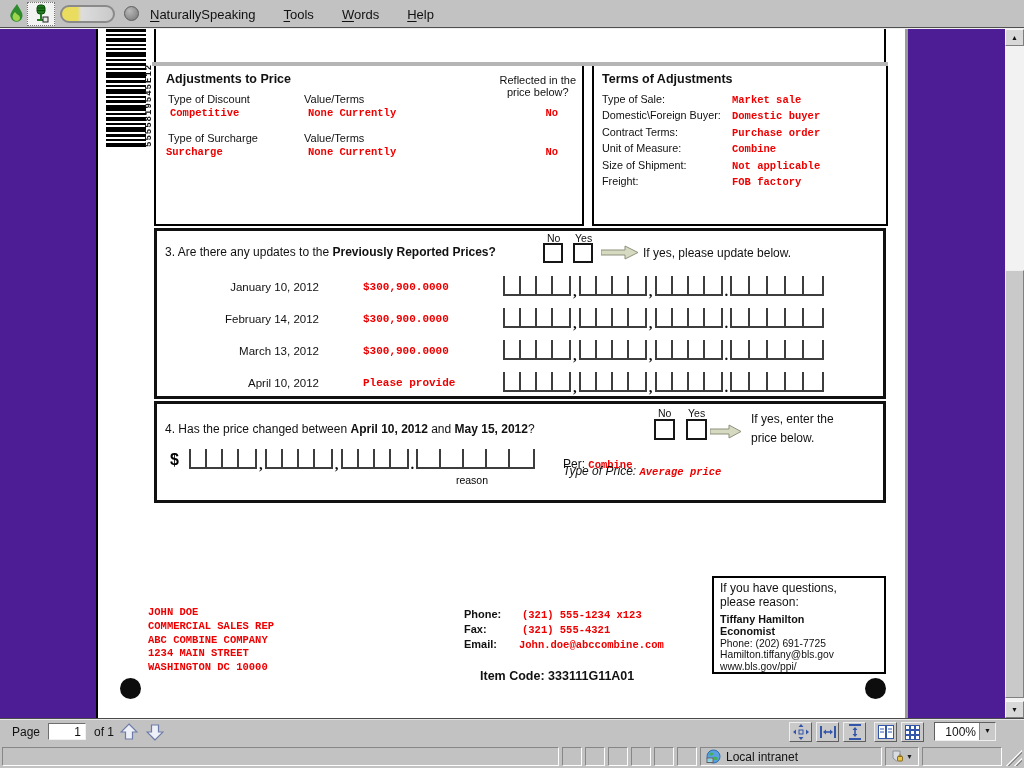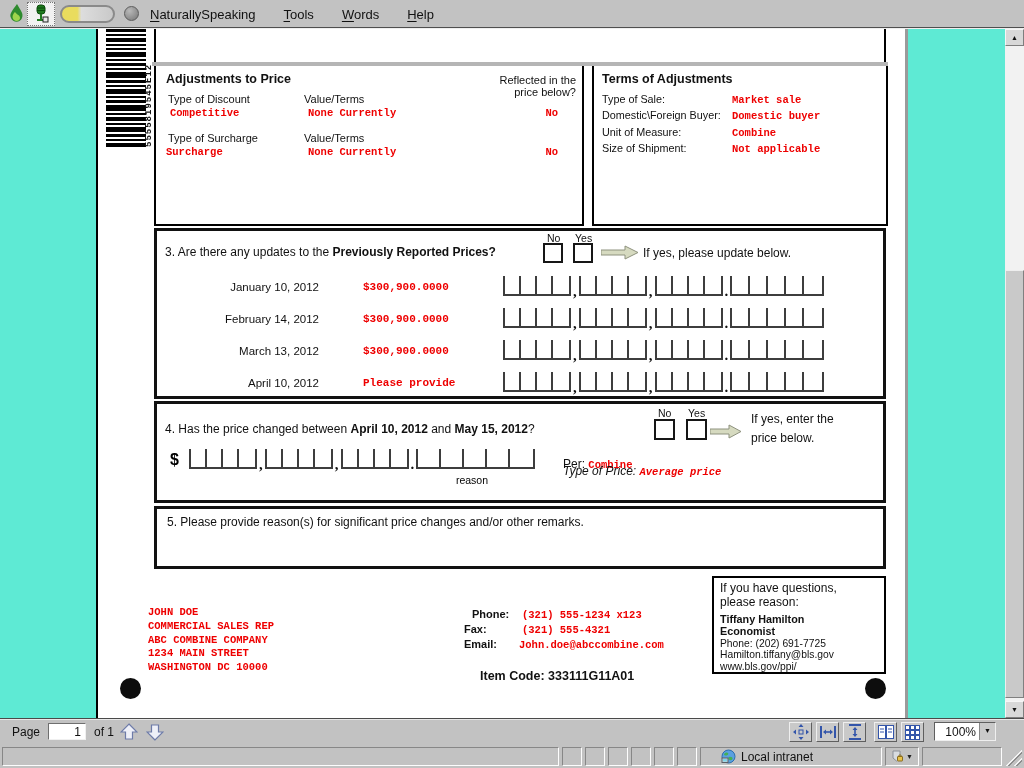--- a/index.html
+++ b/index.html
@@ -14,21 +14,21 @@
   .mic-panel { position:absolute; left:27px; top:2px; width:28px; height:24px; background:#f2f2f2; border:1px dotted #777; display:flex; align-items:center; justify-content:center; }
   .vol-pill { position:absolute; left:60px; top:5px; width:55px; height:18px; border-radius:9px; border:2px solid #8a8a8a;
               background:linear-gradient(90deg,#e9dc5e 0%,#e9dc5e 30%,#dddddd 38%,#c9c9c9 100%); }
   .sleep-dot { position:absolute; left:124px; top:6px; width:15px; height:15px; border-radius:50%;
                background:radial-gradient(circle at 35% 30%, #b9b9b9, #767676); border:1px solid #5c5c5c; }
   .menu-items { position:absolute; left:150px; top:0; height:28px; display:flex; align-items:center; }
   .menu-item { font-size:13px; color:#111; margin-right:28px; cursor:default; }
   .menu-item u { text-underline-offset:2px; }
 
   
-  .viewport { position:absolute; top:29px; left:0; width:1005px; height:689px; background:#5eead4; }
+  .viewport { position:absolute; top:29px; left:0; width:1005px; height:689px; background:#4c1d95; }
   .page { position:absolute; left:96px; top:0; width:812px; height:689px; background:#fff;
           border-left:2px solid #000; border-right:3px solid #9a9a9a; }
 
   .barcode { position:absolute; left:8px; top:0; }
   .barcode-digits { position:absolute; left:46px; top:2px; height:116px; writing-mode:vertical-rl; transform:rotate(180deg);
                     font-family:"Liberation Mono", monospace; font-size:9px; font-weight:bold; color:#111; letter-spacing:1px; }
 
   .top-partial { position:absolute; left:56px; top:0; width:732px; height:33px;
                  border-left:2px solid #000; border-right:2px solid #000; }
   .gray-bar { position:absolute; left:54px; top:33px; width:736px; height:4px; background:#b5b5b5; }
@@ -102,21 +102,21 @@
                 border:1px solid; border-color:#5f5f5f #efefef #efefef #5f5f5f; display:flex; }
   .zc-val { flex:1; text-align:right; font-size:12px; padding:2px 3px 0 0; }
   .zc-btn { width:16px; background:#c9c9c9; border-left:1px solid #888; font-size:7px; text-align:center; line-height:16px; }
 
   
   .statusbar { position:absolute; top:744px; left:0; width:1024px; height:24px; background:#c2c2c2;
                display:flex; align-items:stretch; padding:3px 2px 2px 2px; gap:3px; }
   .sb-pane { border:1px solid; border-color:#878787 #fdfdfd #fdfdfd #878787; }
   .sb-main { flex:1; }
   .sb-sm { width:20px; }
-  .sb-zone { width:182px; display:flex; align-items:center; gap:5px; padding-left:20px;
+  .sb-zone { width:182px; display:flex; align-items:center; gap:5px; padding-left:5px;
              font-size:12px; color:#111; }
   .sb-lock { width:34px; display:flex; align-items:center; justify-content:center; gap:2px; }
   .sb-spare { width:80px; }
   .sb-grip { width:17px; border:none; clip-path:polygon(100% 0,100% 100%,0 100%);
              background:repeating-linear-gradient(-45deg,#c2c2c2 0 3px,#8d8d8d 3px 4.5px,#f2f2f2 4.5px 6px); }
   .caret { font-size:7px; color:#222; }
 </style>
 </head>
 <body>
 
@@ -177,43 +177,45 @@
           <rect x="0" y="114" width="40" height="4"></rect>
         </g>
       </svg>
       <div class="barcode-digits">5555819545E12</div>
 
       <div class="top-partial"></div>
       <div class="gray-bar"></div>
 
       <div class="adj-box">
         <div class="abs sec-title" style="left:10px; top:6px;">Adjustments to Price</div>
-        <div class="abs lbl" style="right:6px; top:8px; text-align:right;">
+        <div class="abs lbl" style="right:6px; top:8px; text-align:center;">
           <div>Reflected in the</div>
           <div>price below?</div>
         </div>
         <div class="abs lbl" style="left:12px; top:27px;">Type of Discount</div>
         <div class="abs lbl" style="left:148px; top:27px;">Value/Terms</div>
         <div class="abs red-mono" style="left:14px; top:41px;">Competitive</div>
         <div class="abs red-mono" style="left:152px; top:41px;">None Currently</div>
         <div class="abs red-mono" style="right:24px; top:41px;">No</div>
         <div class="abs lbl" style="left:12px; top:66px;">Type of Surcharge</div>
         <div class="abs lbl" style="left:148px; top:66px;">Value/Terms</div>
         <div class="abs red-mono" style="left:10px; top:80px;">Surcharge</div>
         <div class="abs red-mono" style="left:152px; top:80px;">None Currently</div>
         <div class="abs red-mono" style="right:24px; top:80px;">No</div>
       </div>
 
       <div class="terms-box">
         <div class="abs sec-title" style="left:8px; top:6px;">Terms of Adjustments</div>
         <div class="abs" style="left:8px; top:25px;" id="terms-rows">
             <div class="trow"><span class="tlabel">Type of Sale:</span><span class="red-mono">Market sale</span></div>
             <div class="trow"><span class="tlabel">Domestic\Foreign Buyer:</span><span class="red-mono">Domestic buyer</span></div>
+            <div class="trow"><span class="tlabel">Contract Terms:</span><span class="red-mono">Purchase order</span></div>
             <div class="trow"><span class="tlabel">Unit of Measure:</span><span class="red-mono">Combine</span></div>
             <div class="trow"><span class="tlabel">Size of Shipment:</span><span class="red-mono">Not applicable</span></div>
+            <div class="trow"><span class="tlabel">Freight:</span><span class="red-mono">FOB factory</span></div>
           </div>
       </div>
 
       <div class="sec3">
         <div class="abs qtext" style="left:8px; top:14px;">
           <span>3. Are there any updates to the </span><b>Previously Reported Prices?</b>
         </div>
         <div class="ck-lbl" style="left:390px; top:1px;">No</div>
         <div class="ck-lbl" style="left:418px; top:1px;">Yes</div>
         <div class="ckbx" style="left:386px; top:12px;"></div>
@@ -408,33 +410,30 @@
           </div>
         <div class="abs" style="left:270px; top:70px; width:90px; text-align:center; font-size:10.5px;">reason</div>
         <div class="abs qtext" style="left:406px; top:53px;">
           <span>Per:</span> <span class="red-mono">Combine</span>
         </div>
         <div class="abs qtext" style="left:406px; top:60px;font-style:italic;">
           <span>Type of Price:</span> <span class="red-mono">Average price</span>
         </div>
       </div>
 
-      <div class="sec5">
-        <div class="q5-text">5.  Please provide reason(s) for significant price changes and/or other remarks.</div>
-      </div>
 
       <div class="addr red-mono" id="addr-lines">
           <div>JOHN DOE</div>
           <div>COMMERCIAL SALES REP</div>
           <div>ABC COMBINE COMPANY</div>
           <div>1234 MAIN STREET</div>
           <div>WASHINGTON DC 10000</div>
         </div>
 
-      <div class="pf-label" style="left:374px; top:579px;">Phone:</div>
+      <div class="pf-label" style="left:366px; top:579px;">Phone:</div>
       <div class="pf-val red-mono" style="left:424px; top:580px;">(321) 555-1234 x123</div>
       <div class="pf-label" style="left:366px; top:594px;">Fax:</div>
       <div class="pf-val red-mono" style="left:424px; top:595px;">(321) 555-4321</div>
       <div class="pf-label" style="left:366px; top:609px;">Email:</div>
       <div class="pf-val red-mono" style="left:421px; top:610px;">John.doe@abccombine.com</div>
 
       <div class="item-code">
         <span>Item Code:</span> <span>333111G11A01</span>
       </div>
 

